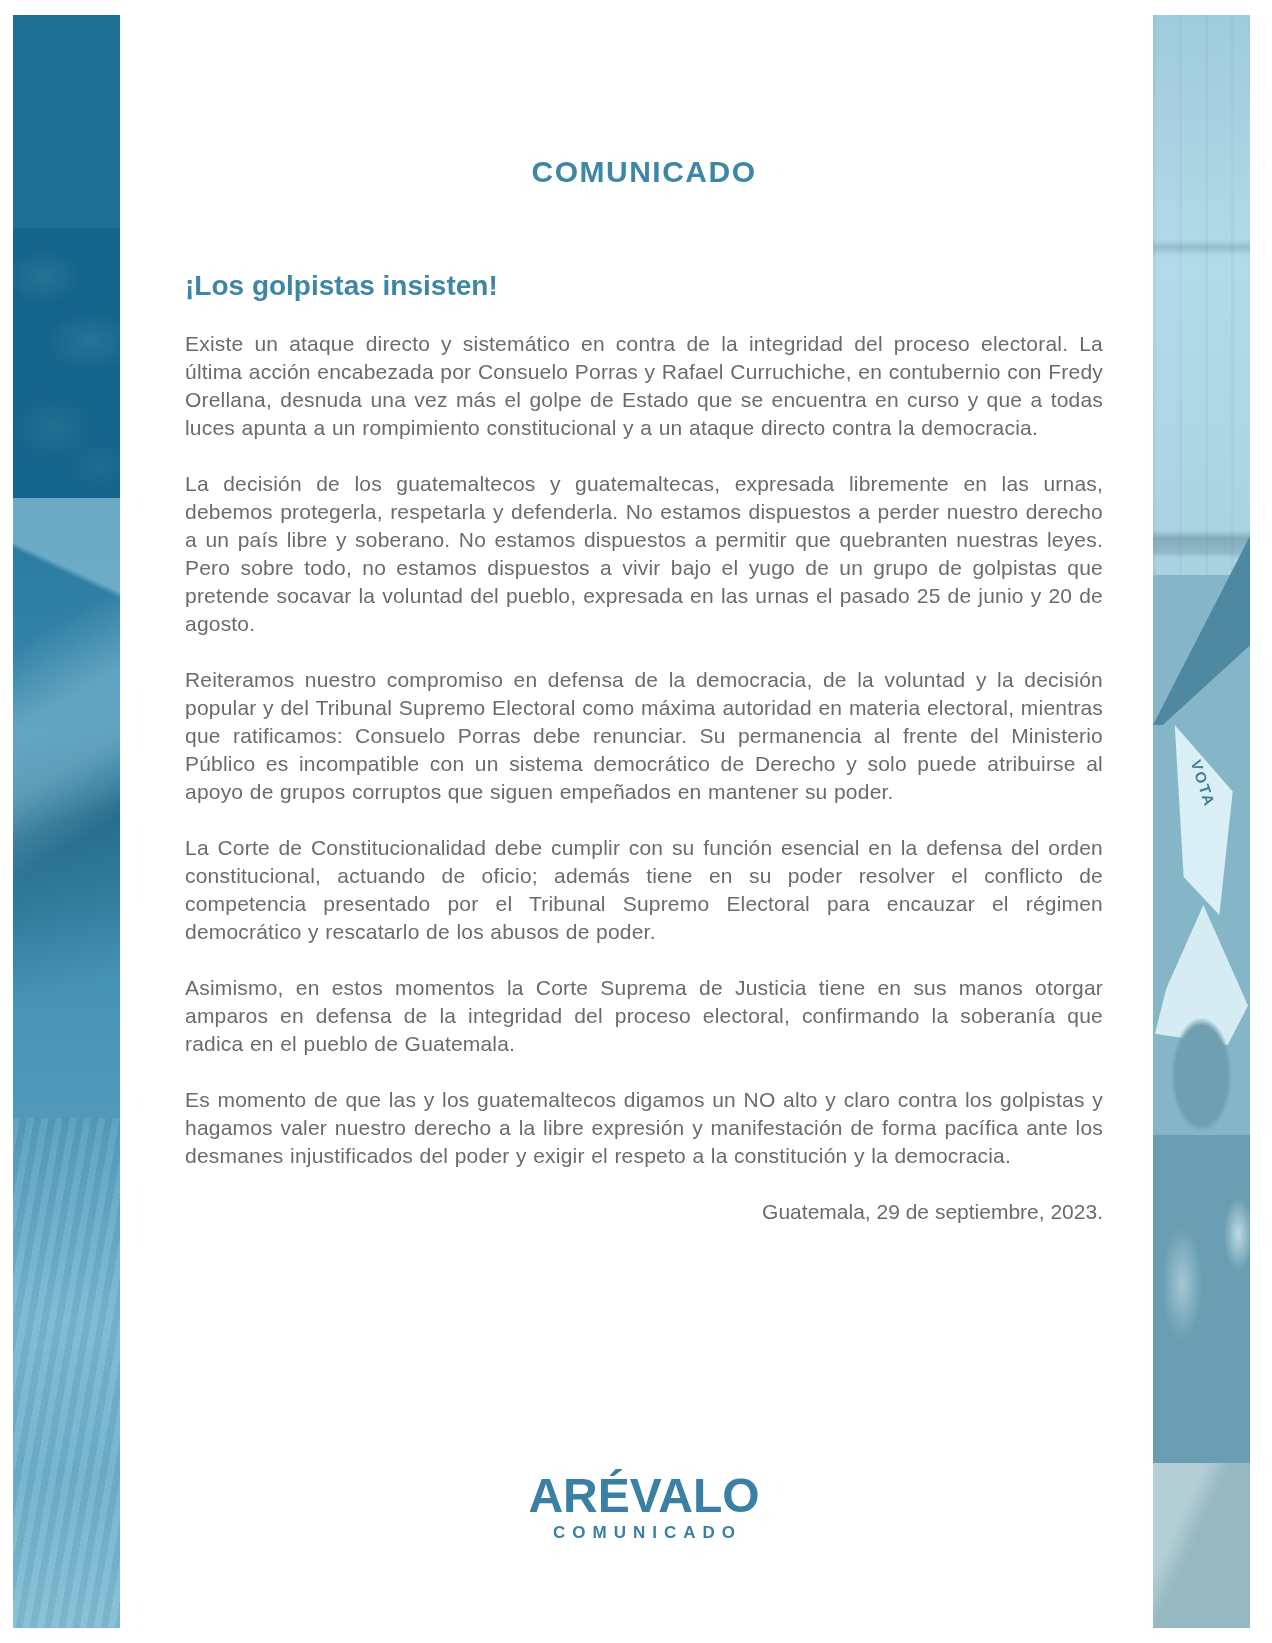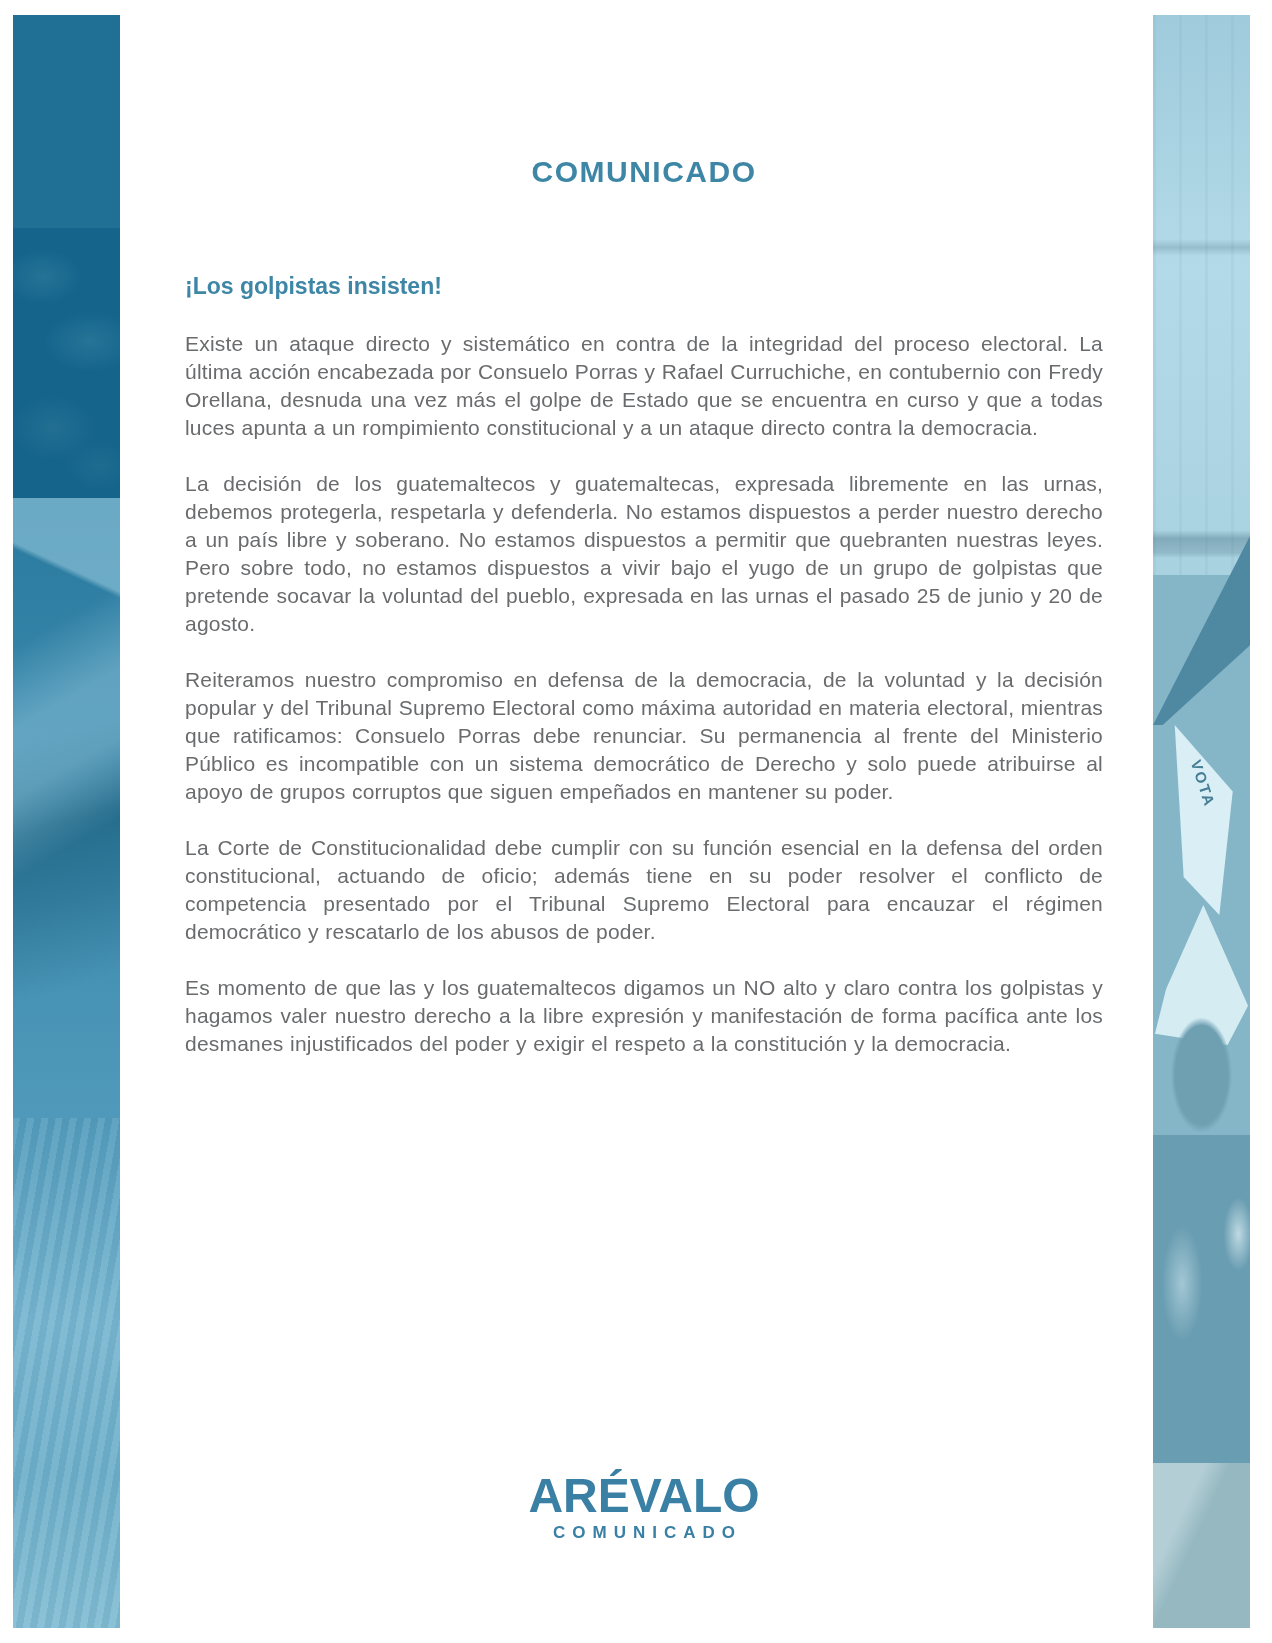--- a/index.html
+++ b/index.html
@@ -58,21 +58,21 @@
       radial-gradient(ellipse 22% 16% at 88% 30%, rgba(226,243,249,.7), rgba(0,0,0,0) 70%),
       #699db1;}
   .rs-bottom{height:165px;background:
       linear-gradient(115deg, rgba(210,228,234,.5) 0 30%, rgba(0,0,0,0) 45%),
       #95b8c1;}
   
   .content{position:absolute;left:185px;top:16px;width:918px;}
   .doc-title{margin-top:138px;text-align:center;color:var(--accent-teal);
       font-size:30px;font-weight:bold;letter-spacing:1.5px;line-height:36px;}
   .doc-heading{margin-top:82px;color:var(--accent-teal);
-      font-size:23px;font-weight:bold;line-height:28px;margin-bottom:30px;}
+      font-size:28px;font-weight:bold;line-height:28px;margin-bottom:30px;}
   .doc-par{font-size:21px;line-height:28px;color:var(--body-text);
       text-align:justify;margin:8px 0 28px 0;letter-spacing:.2px;word-spacing:.5px;}
   .dateline{font-size:21px;line-height:28px;color:var(--body-text);
       text-align:right;margin-top:18px;}
   
   .signature{position:absolute;left:185px;top:1472px;width:918px;
       display:flex;justify-content:center;align-items:flex-end;gap:36px;}
   .logo-block{text-align:center;color:var(--logo-teal);}
   .logo-name{font-size:48px;font-weight:bold;line-height:48px;letter-spacing:0;}
   .logo-sub-president{font-size:17px;font-weight:bold;letter-spacing:7px;margin-top:3px;text-indent:7px;}
@@ -101,21 +101,23 @@
   <div class="strip-section rs-bottom"></div>
 </div>
 
 <div class="content">
   <div class="doc-title">COMUNICADO</div>
   <div class="doc-heading">¡Los golpistas insisten!</div>
   <p class="doc-par">Existe un ataque directo y sistemático en contra de la integridad del proceso electoral. La última acción encabezada por Consuelo Porras y Rafael Curruchiche, en contubernio con Fredy Orellana, desnuda una vez más el golpe de Estado que se encuentra en curso y que a todas luces apunta a un rompimiento constitucional y a un ataque directo contra la democracia.</p>
   <p class="doc-par">La decisión de los guatemaltecos y guatemaltecas, expresada libremente en las urnas, debemos protegerla, respetarla y defenderla. No estamos dispuestos a perder nuestro derecho a un país libre y soberano. No estamos dispuestos a permitir que quebranten nuestras leyes. Pero sobre todo, no estamos dispuestos a vivir bajo el yugo de un grupo de golpistas que pretende socavar la voluntad del pueblo, expresada en las urnas el pasado 25 de junio y 20 de agosto.</p>
   <p class="doc-par">Reiteramos nuestro compromiso en defensa de la democracia, de la voluntad y la decisión popular y del Tribunal Supremo Electoral como máxima autoridad en materia electoral, mientras que ratificamos: Consuelo Porras debe renunciar. Su permanencia al frente del Ministerio Público es incompatible con un sistema democrático de Derecho y solo puede atribuirse al apoyo de grupos corruptos que siguen empeñados en mantener su poder.</p>
   <p class="doc-par">La Corte de Constitucionalidad debe cumplir con su función esencial en la defensa del orden constitucional, actuando de oficio; además tiene en su poder resolver el conflicto de competencia presentado por el Tribunal Supremo Electoral para encauzar el régimen democrático y rescatarlo de los abusos de poder.</p>
+  <p class="doc-par">Asimismo, en estos momentos la Corte Suprema de Justicia tiene en sus manos otorgar amparos en defensa de la integridad del proceso electoral, confirmando la soberanía que radica en el pueblo de Guatemala.</p>
   <p class="doc-par">Es momento de que las y los guatemaltecos digamos un NO alto y claro contra los golpistas y hagamos valer nuestro derecho a la libre expresión y manifestación de forma pacífica ante los desmanes injustificados del poder y exigir el respeto a la constitución y la democracia.</p>
+  <div class="dateline">Guatemala, 29 de septiembre, 2023.</div>
 </div>
 
 <div class="signature">
   <div class="logo-block">
     <div class="logo-name">ARÉVALO</div>
     <div class="logo-sub-president">COMUNICADO</div>
   </div>
 </div>
 
 </body></html>

